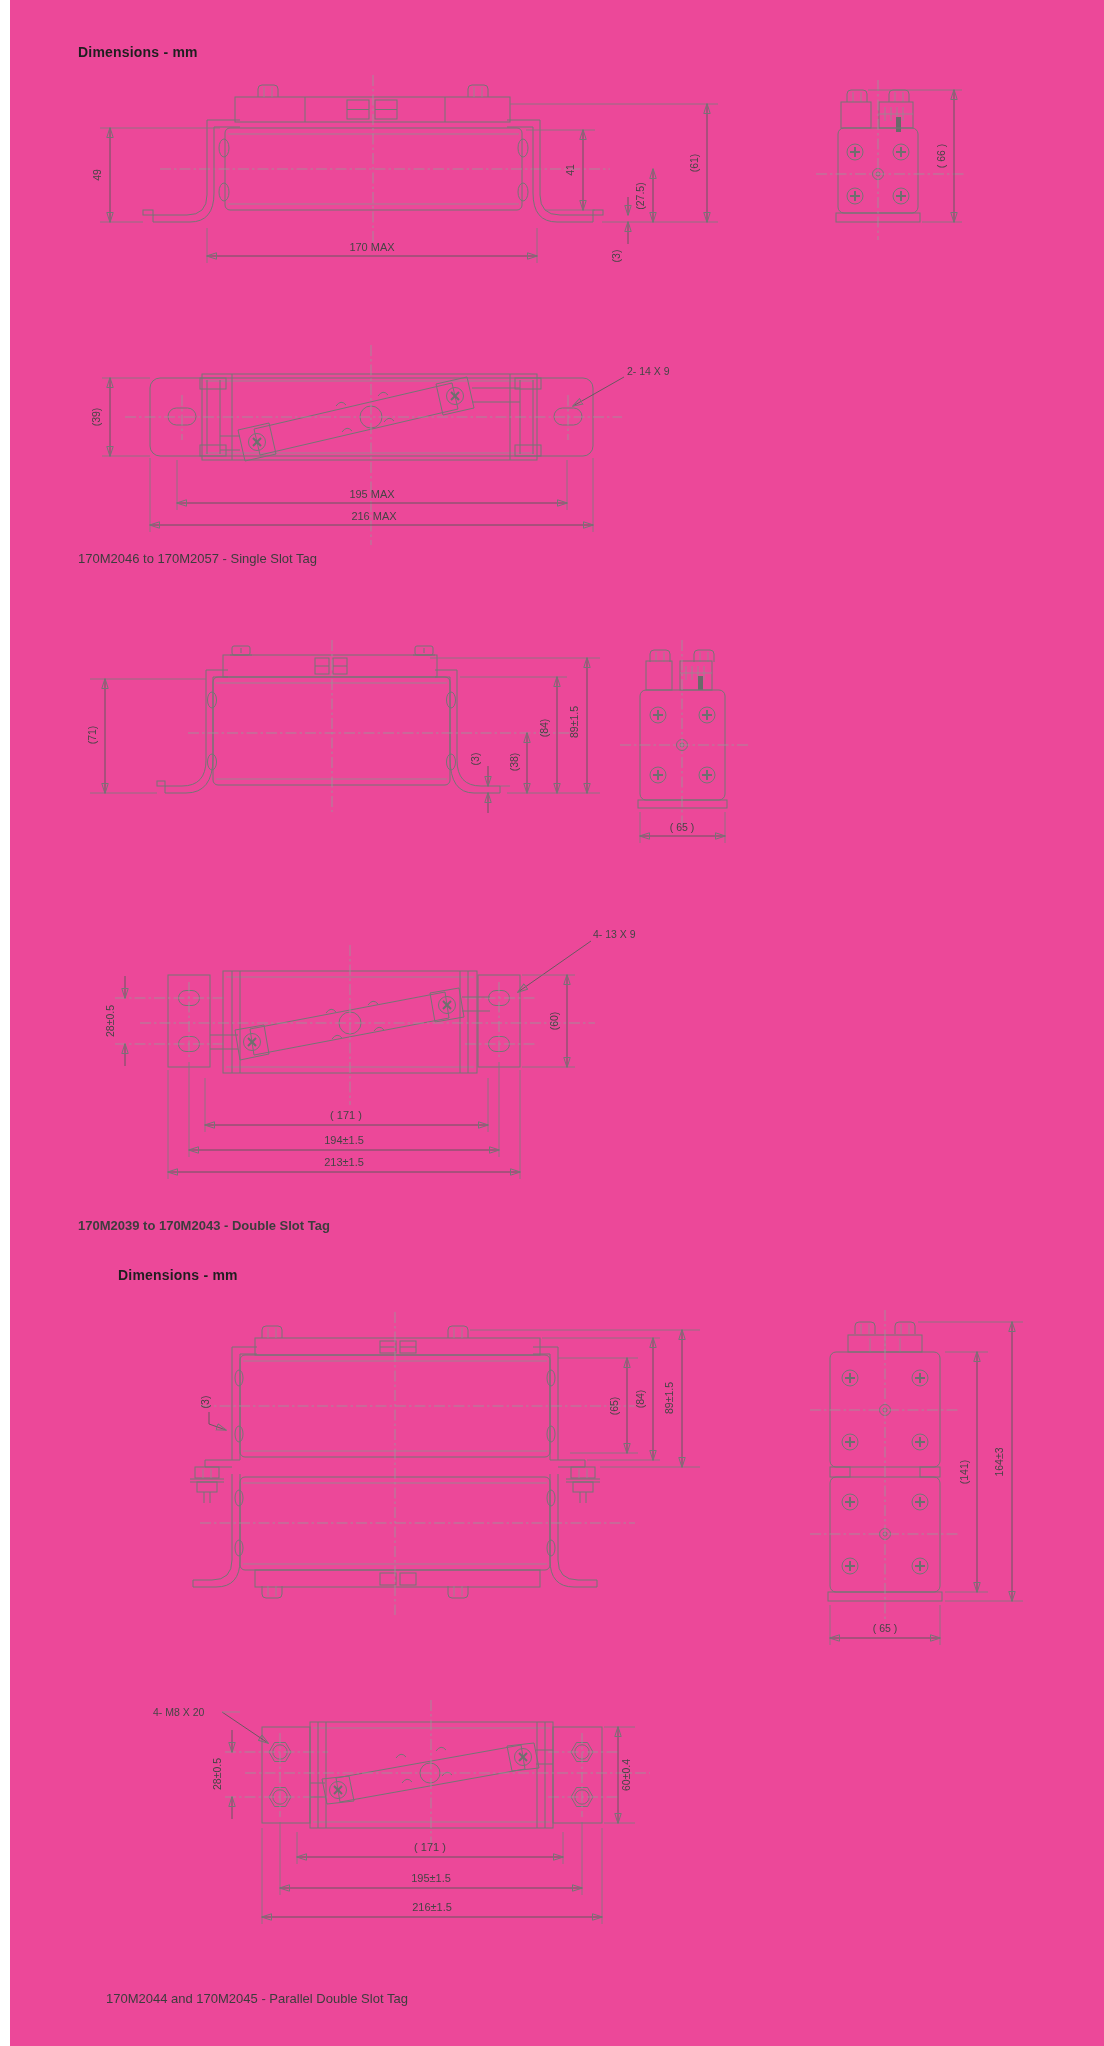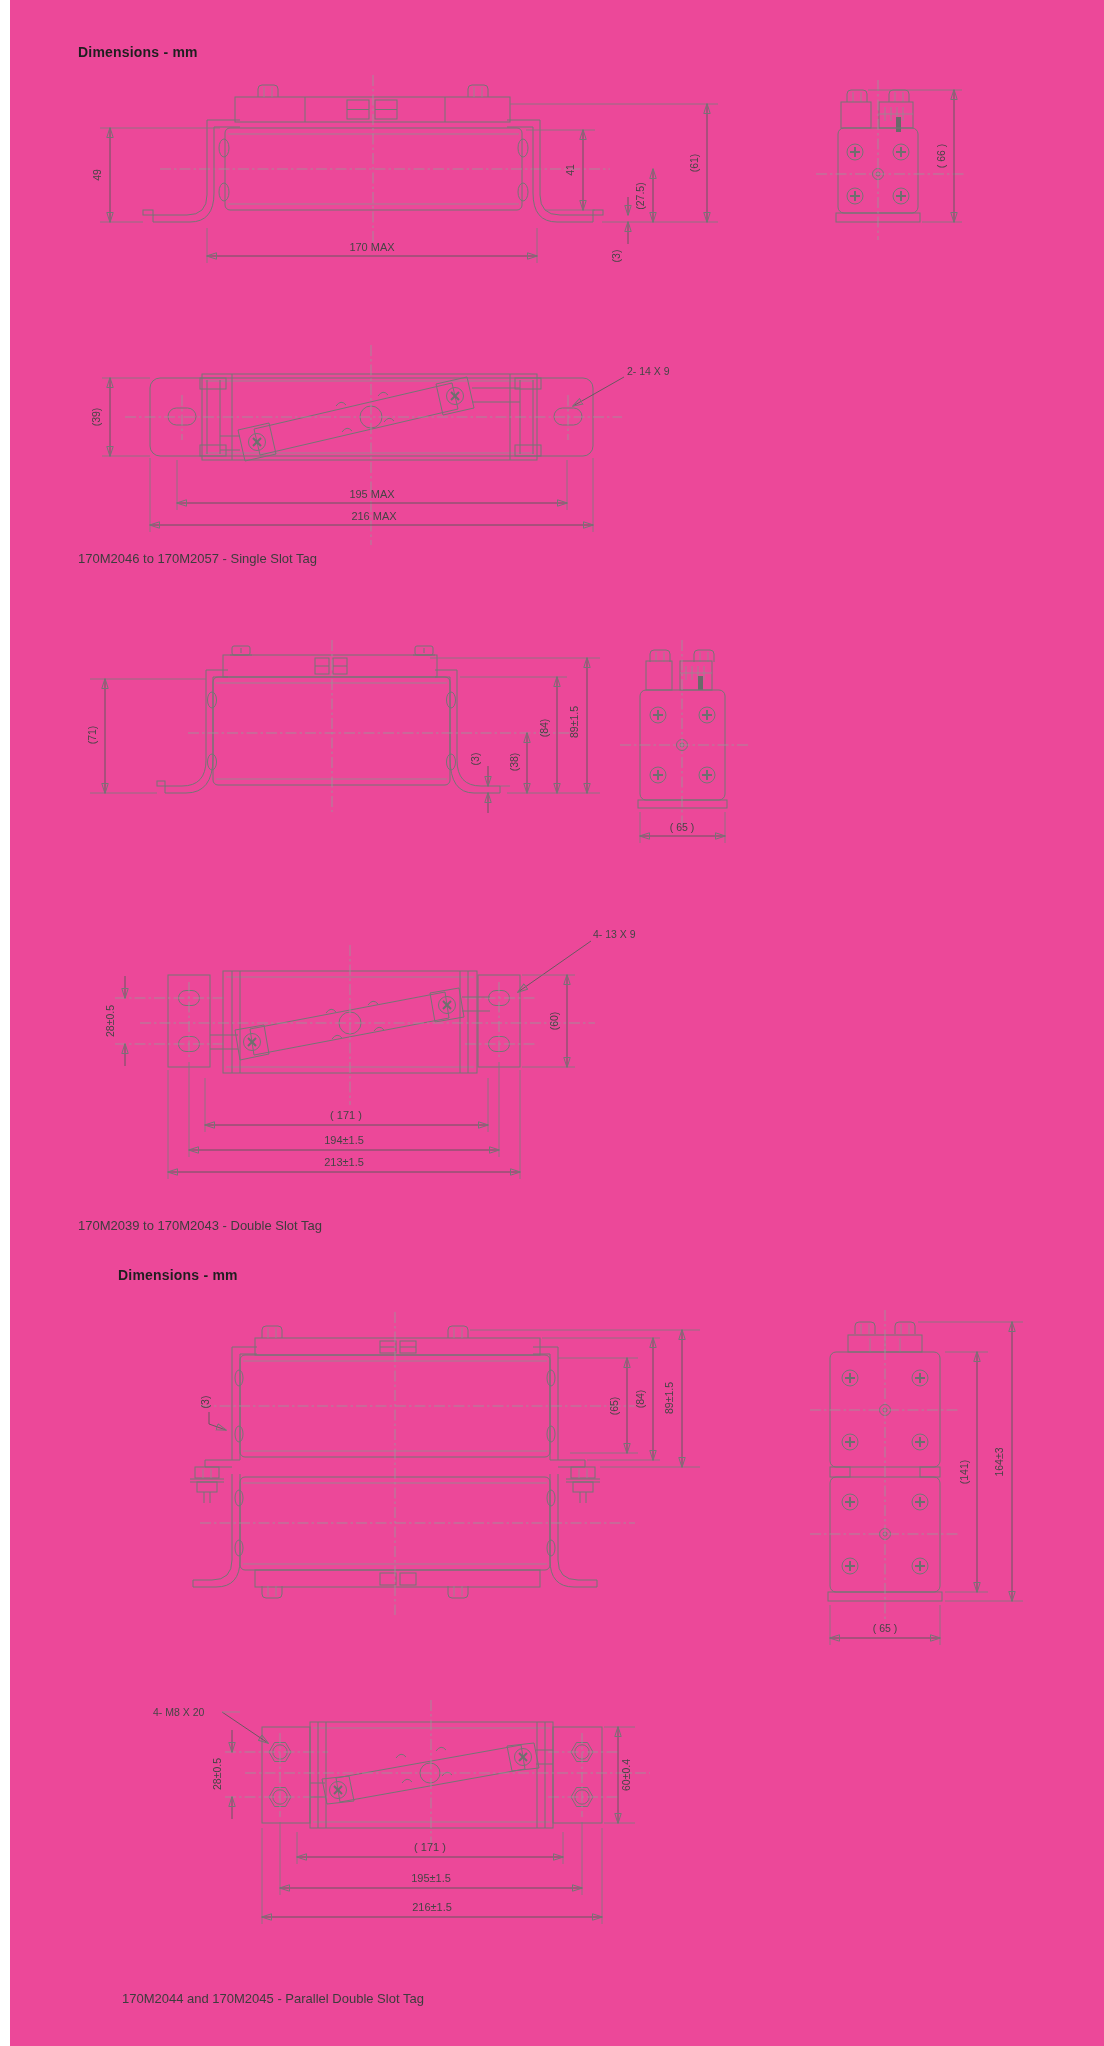--- a/index.html
+++ b/index.html
@@ -567,18 +567,18 @@
       <text class="big" x="421" y="1882" text-anchor="middle">195±1.5</text>
       <line class="ext" x1="252" y1="1828" x2="252" y2="1924"></line>
       <line class="ext" x1="592" y1="1828" x2="592" y2="1924"></line>
       <line class="dim" x1="252" y1="1917" x2="592" y2="1917" marker-start="url(#ah)" marker-end="url(#ah)"></line>
       <text class="big" x="422" y="1911" text-anchor="middle">216±1.5</text>
     </g>
   </svg>
 
   <div class="caption" style="left:68px;top:551px;">170M2046 to 170M2057 - Single Slot Tag</div>
 
-  <div class="caption" style="left:68px;top:1218px;">170M2039 to 170M2043 - Double Slot Tag</div>
+  <div class="caption" style="left:68px;top:1218px;font-weight:bold;">170M2039 to 170M2043 - Double Slot Tag</div>
 
   <div class="heading" style="left:108px;top:1267px;">Dimensions - mm</div>
 
-  <div class="caption" style="left:112px;top:1991px;">170M2044 and 170M2045 - Parallel Double Slot Tag</div>
+  <div class="caption" style="left:96px;top:1991px;">170M2044 and 170M2045 - Parallel Double Slot Tag</div>
 </div>
 
 </body></html>

